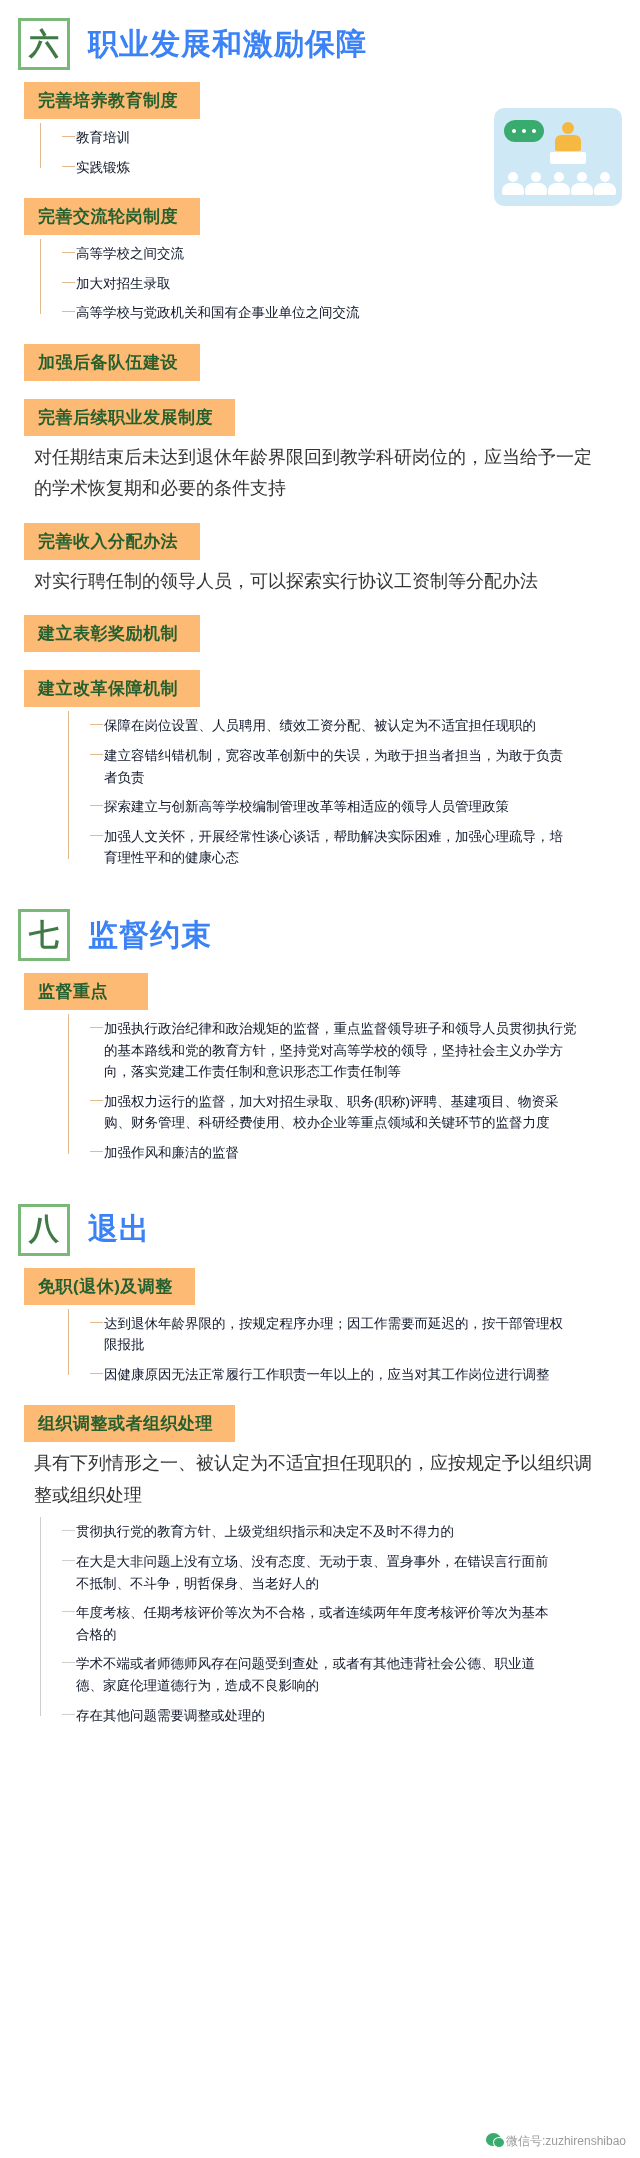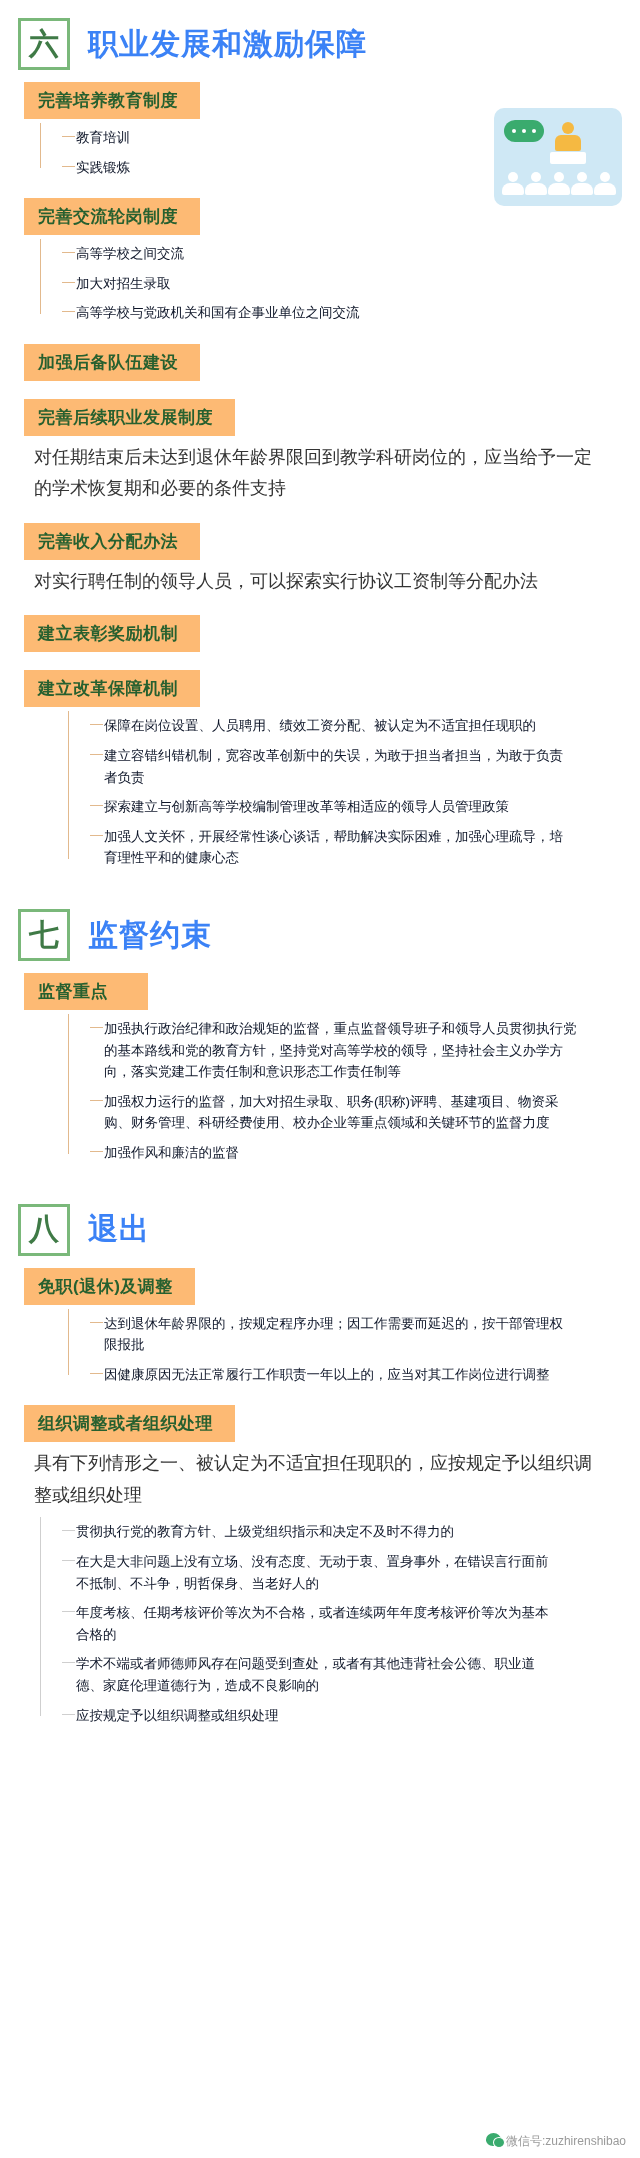--- a/index.html
+++ b/index.html
@@ -322,21 +322,21 @@
     <div class="branch-item">因健康原因无法正常履行工作职责一年以上的，应当对其工作岗位进行调整</div>
   </div>
 
   <div class="lv1">组织调整或者组织处理</div>
   <div class="para narrow">具有下列情形之一、被认定为不适宜担任现职的，应按规定予以组织调整或组织处理</div>
   <div class="branch gray" style="max-width:510px; ">
     <div class="branch-item">贯彻执行党的教育方针、上级党组织指示和决定不及时不得力的</div>
     <div class="branch-item">在大是大非问题上没有立场、没有态度、无动于衷、置身事外，在错误言行面前不抵制、不斗争，明哲保身、当老好人的</div>
     <div class="branch-item">年度考核、任期考核评价等次为不合格，或者连续两年年度考核评价等次为基本合格的</div>
     <div class="branch-item">学术不端或者师德师风存在问题受到查处，或者有其他违背社会公德、职业道德、家庭伦理道德行为，造成不良影响的</div>
-    <div class="branch-item">应按规定予以组织调整或组织处理</div>
+    <div class="branch-item">存在其他问题需要调整或处理的</div>
   </div>
 
   
   <div class="footer">
     <span class="wechat"></span>
     <span>微信号:zuzhirenshibao</span>
   </div>
 
 </div>
 

